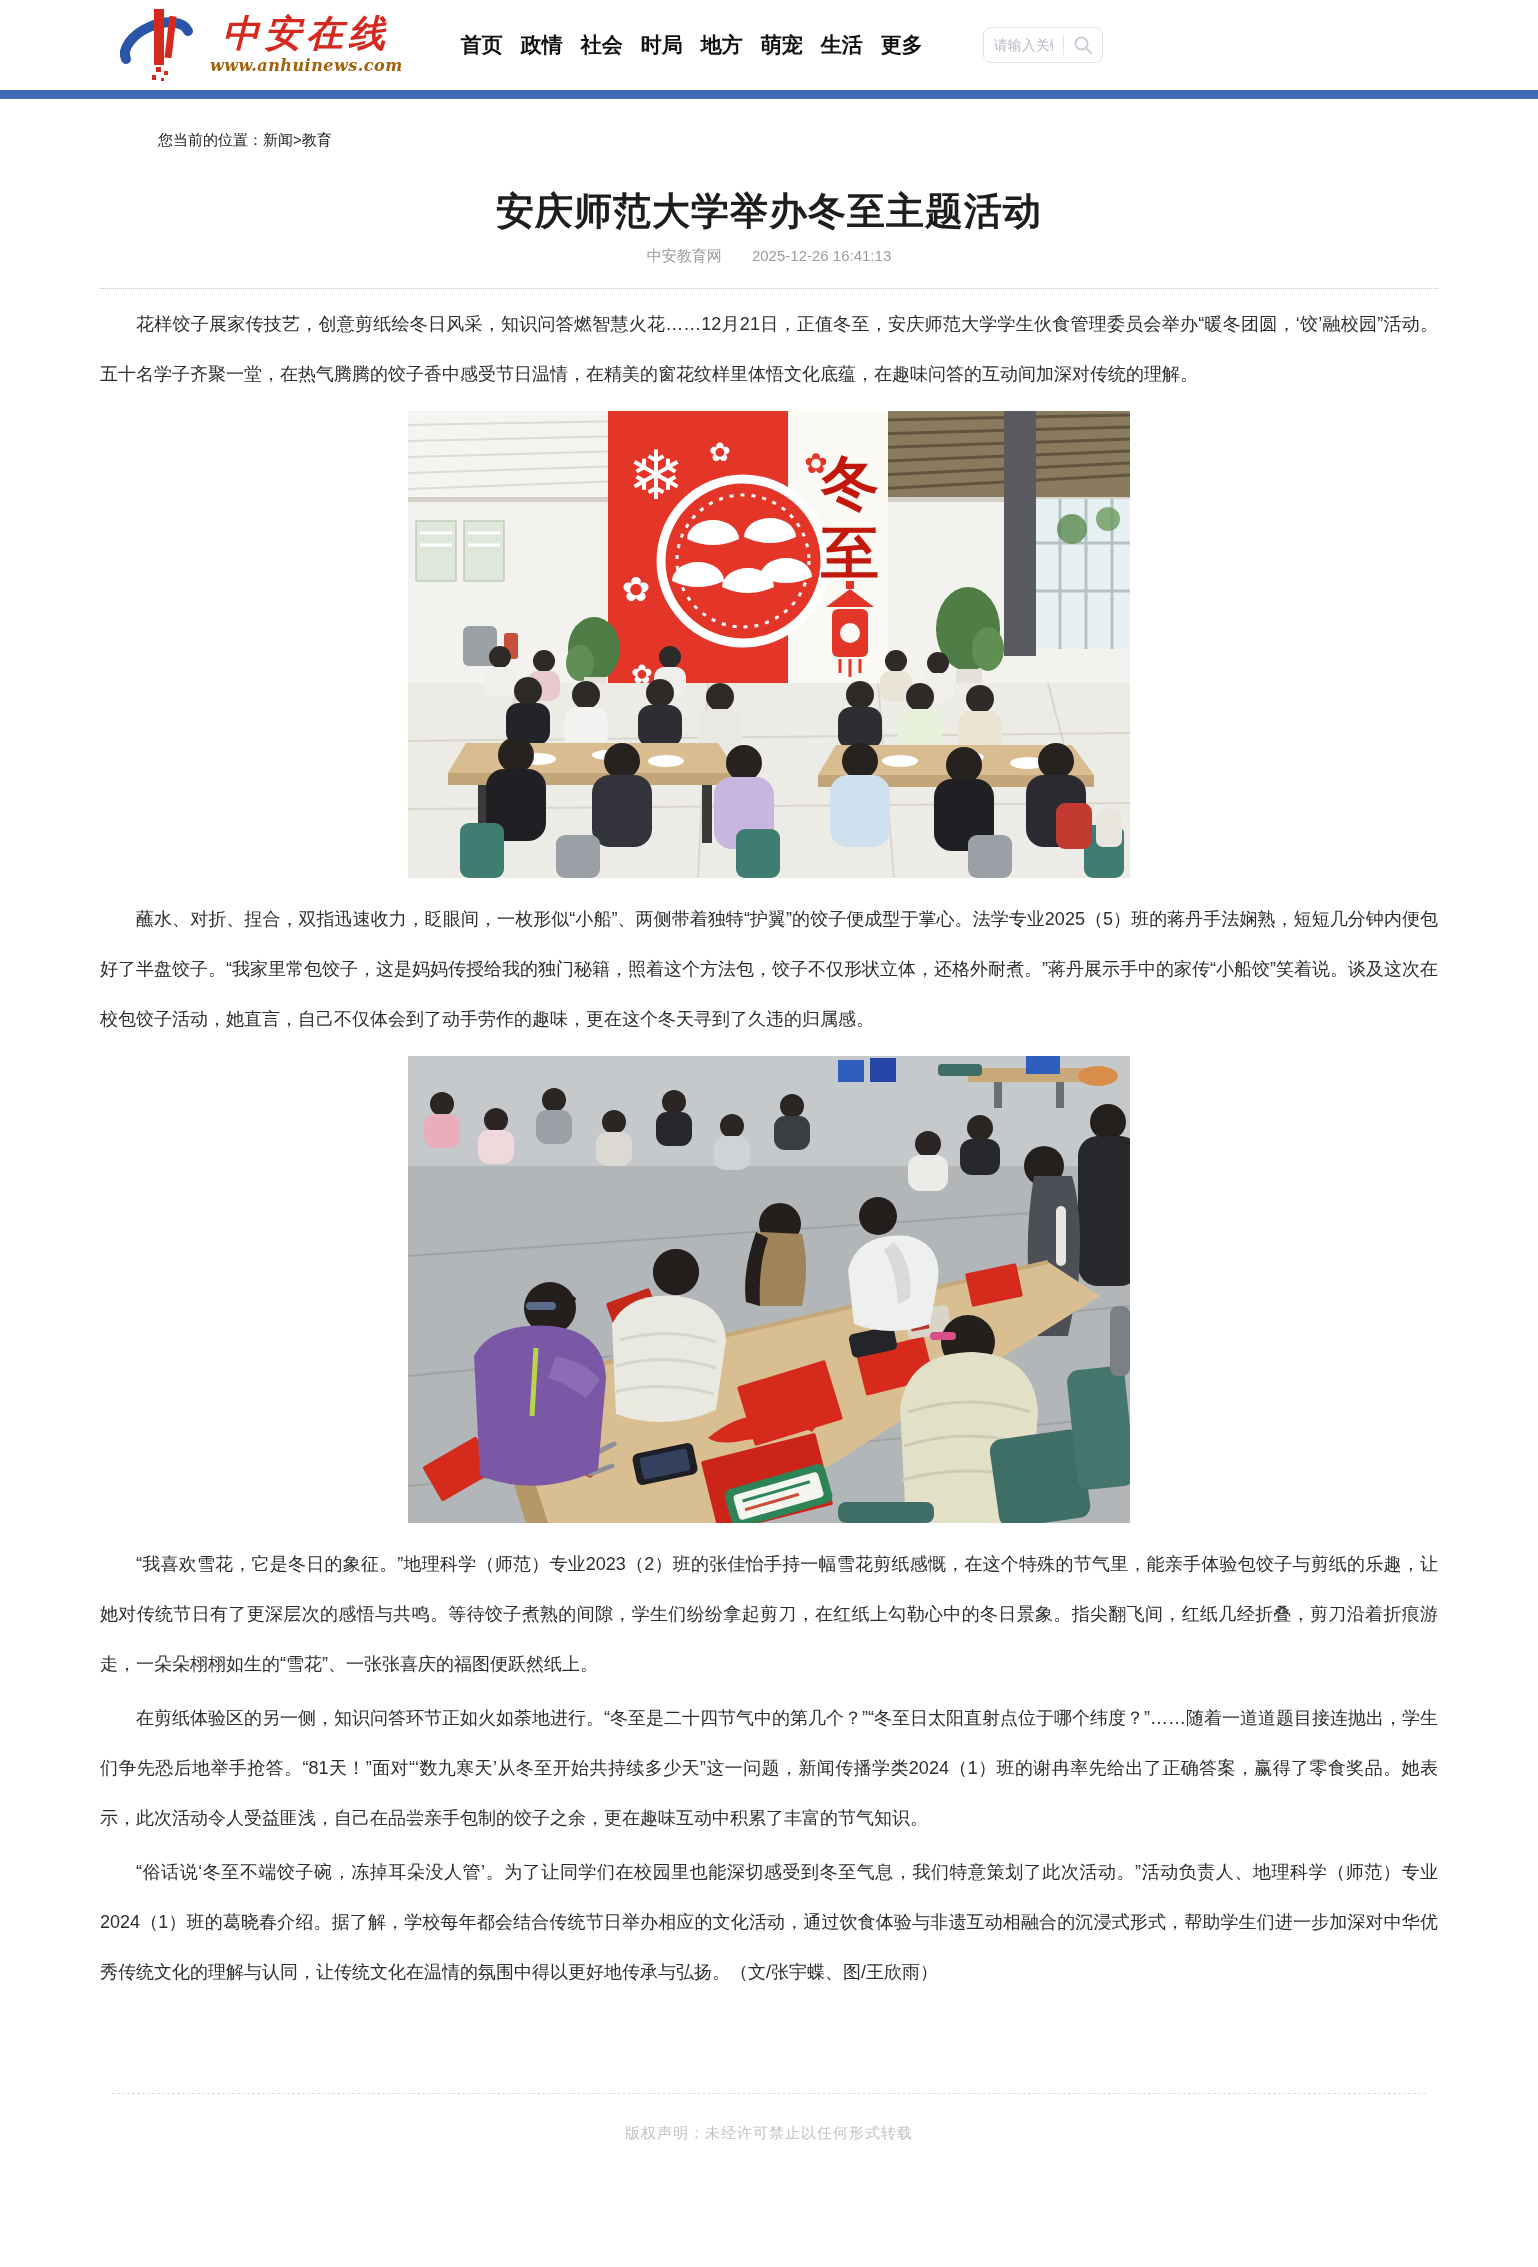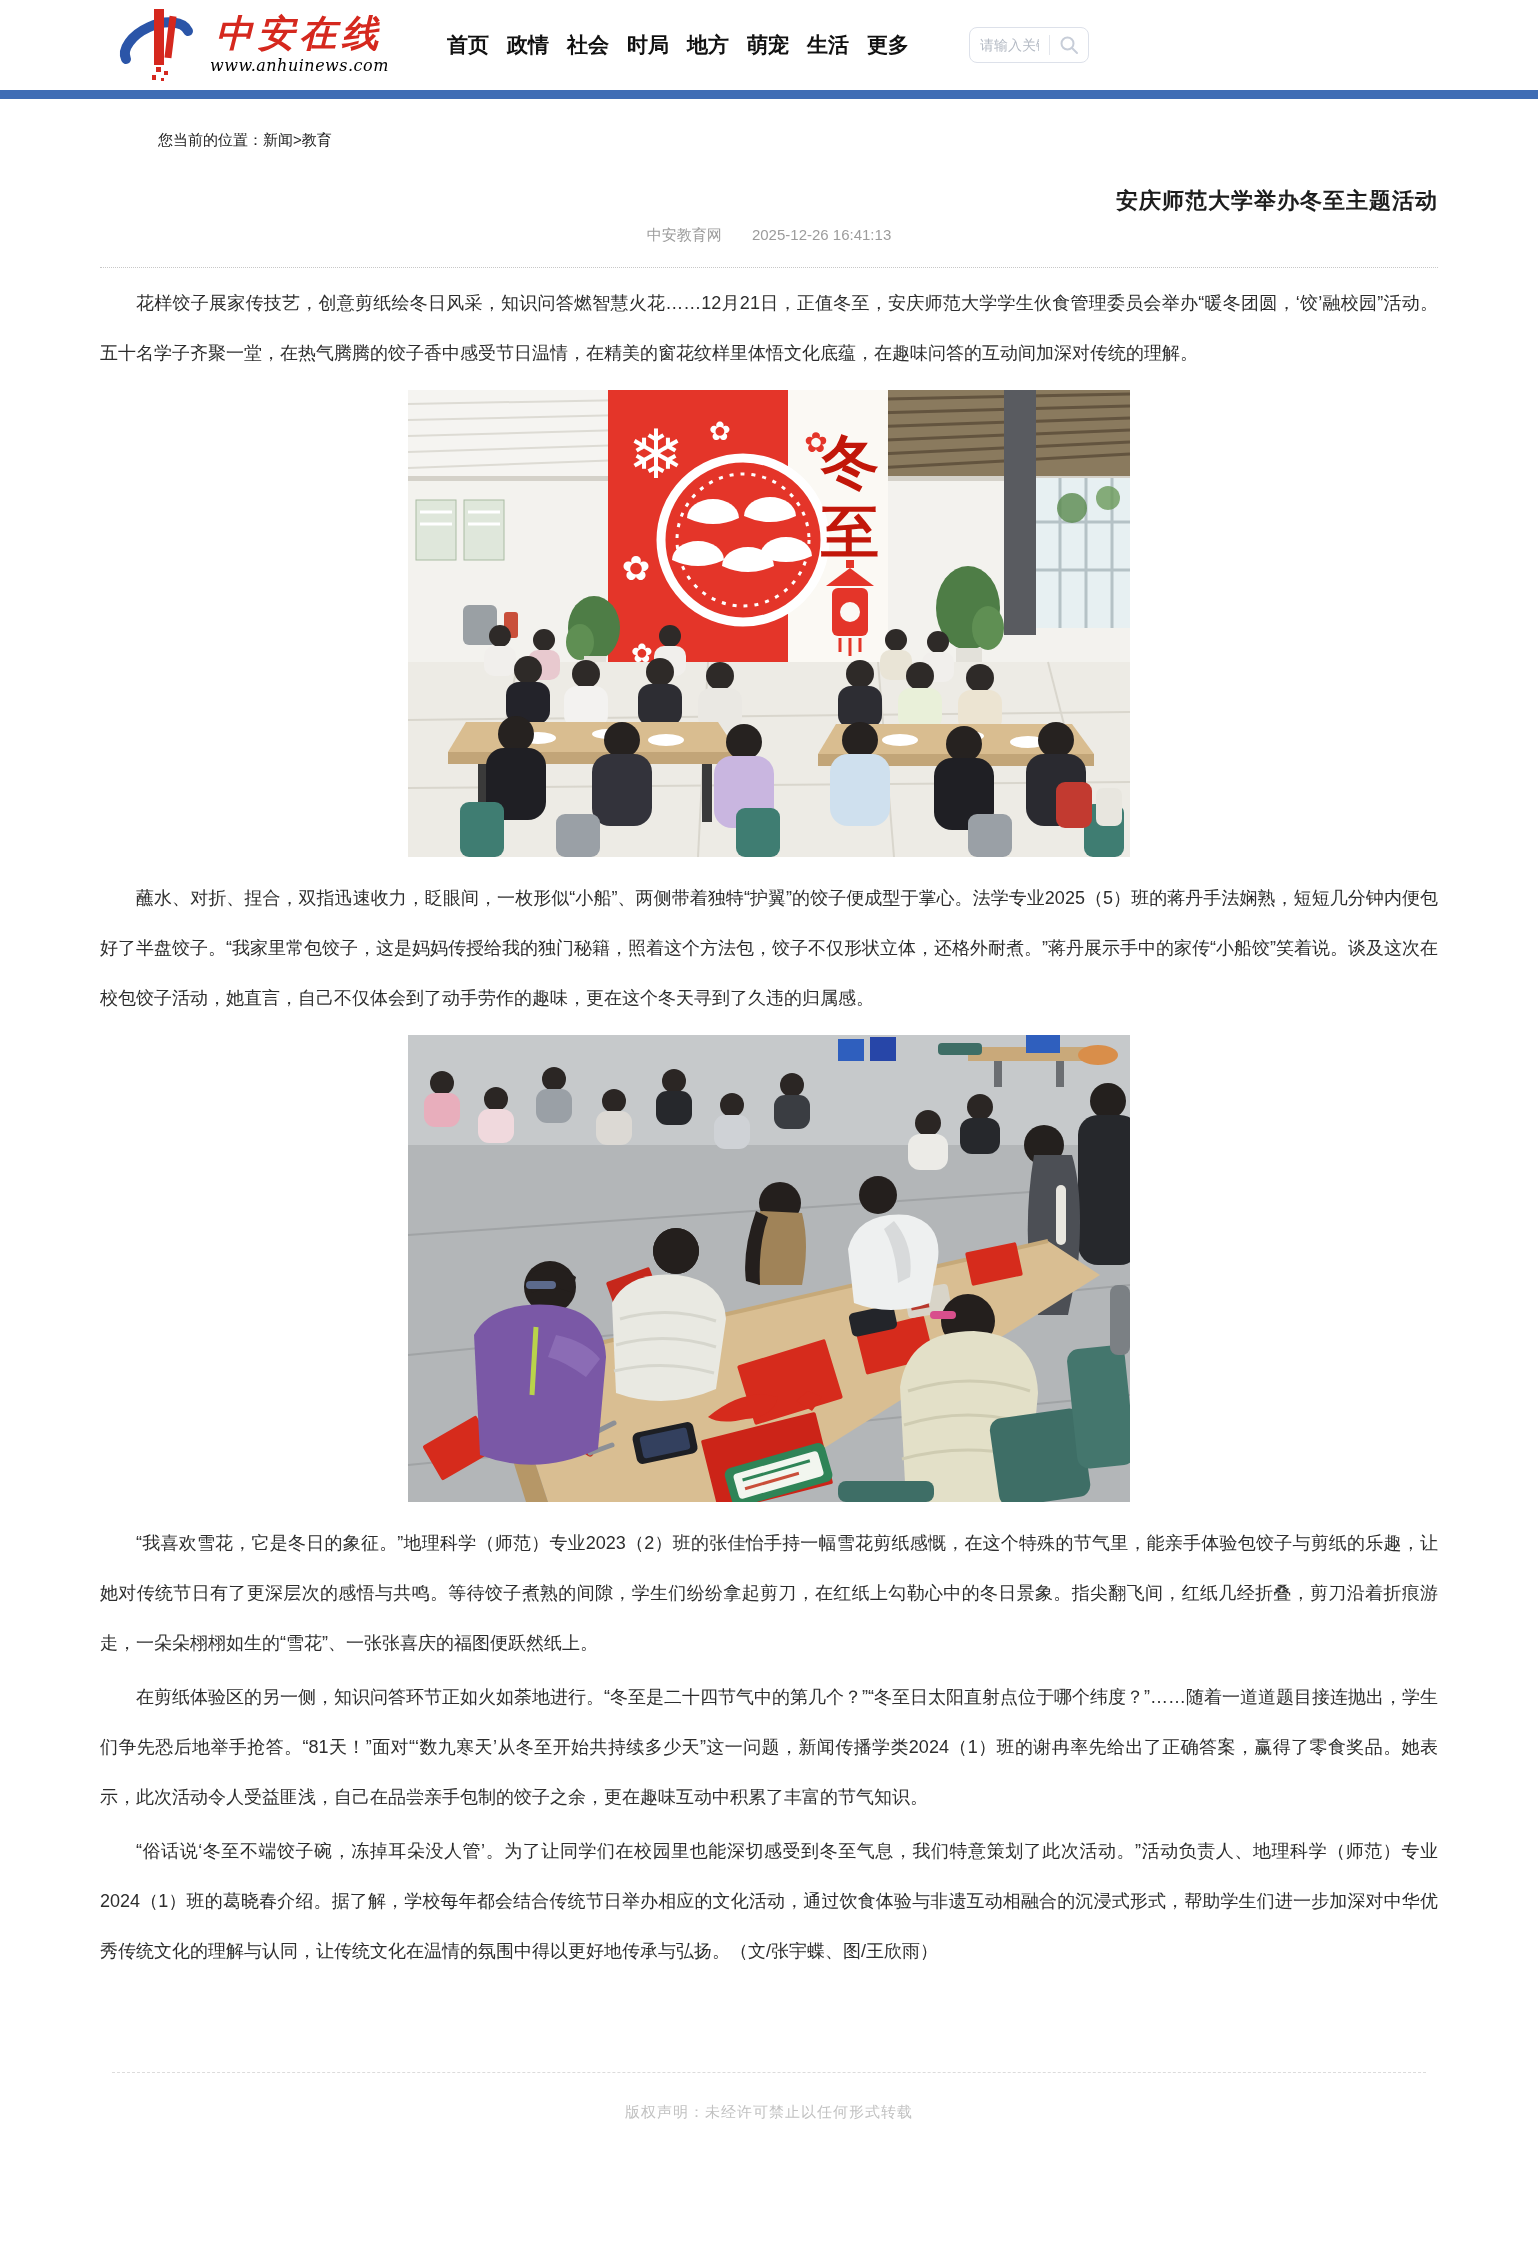--- a/index.html
+++ b/index.html
@@ -14,22 +14,22 @@
     height:90px; display:flex; align-items:center;
     padding-left:112px; background:#fff;
   }
   .logo-wrap { display:flex; align-items:center; cursor:pointer; }
   .logo-text-col { margin-left:6px; display:flex; flex-direction:column; align-items:center; }
   .brand-name {
     font-family:"DejaVu Serif", serif; font-style:italic; font-weight:bold;
     font-size:37px; color:#d5281e; letter-spacing:5px; line-height:1; white-space:nowrap;
   }
   .brand-url {
-    font-family:"DejaVu Serif", serif; font-style:italic; font-weight:normal;
-    font-size:16px; color:#000000; margin-top:4px; letter-spacing:.5px;
+    font-family:"DejaVu Serif", serif; font-style:italic; font-weight:bold;
+    font-size:16px; color:#a16207; margin-top:4px; letter-spacing:.5px;
   }
   .main-nav { display:flex; align-items:center; margin-left:58px; gap:18px; }
   .nav-item {
     font-size:21px; font-weight:bold; color:#111; text-decoration:none; cursor:pointer;
     white-space:nowrap;
   }
   .search-box {
     margin-left:60px; width:120px; height:36px; border:1px solid #dde1ea;
     border-radius:8px; display:flex; align-items:center; overflow:hidden; background:#fff;
   }
@@ -41,21 +41,21 @@
   .search-divider { width:1px; height:20px; background:#e3e6ec; }
   .search-btn { width:38px; height:100%; border:0; background:transparent; cursor:pointer;
     display:flex; align-items:center; justify-content:center; }
   
   .top-bar { height:9px; background:#3f6db5; }
   
   .content { width:1338px; margin:0 auto; }
   .breadcrumb { margin-top:32px; padding-left:58px; font-size:15px; color:#222; }
   .breadcrumb a { color:#222; text-decoration:none; cursor:pointer; }
   .article-title {
-    margin-top:36px; text-align:right; font-size:22px; font-weight:bold; color:#1d1d1d;
+    margin-top:36px; text-align:center; font-size:38px; font-weight:bold; color:#1d1d1d;
     letter-spacing:1px;
   }
   .article-meta {
     margin-top:10px; text-align:center; font-size:15px; color:#9c9c9c;
   }
   .article-meta .meta-source { margin-right:26px; }
   .meta-divider { border-bottom:1px dotted #c8c8c8; margin-top:22px; }
   .article-body { padding-top:6px; }
   .article-body p {
     font-size:18px; line-height:2.78; color:#2d2d2d; text-indent:2em; margin-top:4px;

